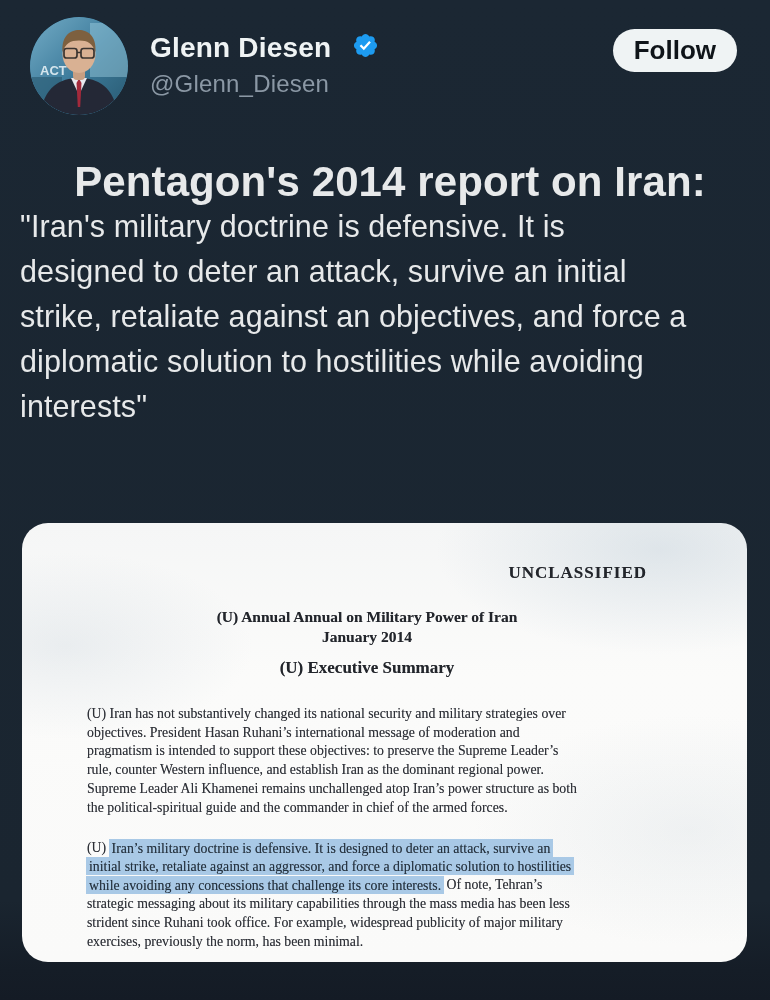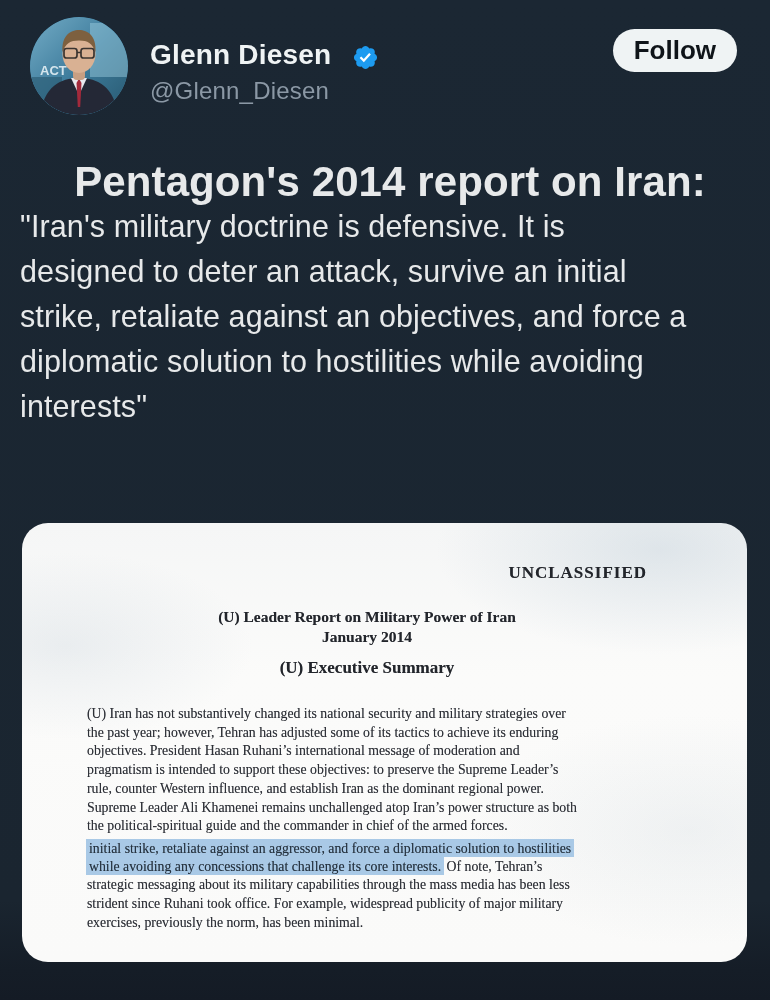--- a/index.html
+++ b/index.html
@@ -8,21 +8,21 @@
     background:linear-gradient(180deg,#1b2733 0%,#1a2530 90%,#151d27 97%,#141b25 100%);
     font-family:"Liberation Sans",sans-serif;
   }
   
   .avatar{
     position:absolute;left:30px;top:17px;width:98px;height:98px;border-radius:50%;
     overflow:hidden;cursor:pointer;background:#3f7d9d;
   }
   .avatar svg{display:block;width:100%;height:100%;}
   .name-block{position:absolute;left:150px;top:32px;}
-  .name-row{display:flex;align-items:flex-end;gap:21px;cursor:pointer;margin-top:7px;}
+  .name-row{display:flex;align-items:flex-start;gap:21px;cursor:pointer;}
   .display-name{font-size:28px;font-weight:bold;color:#eff3f4;letter-spacing:.2px;}
   .badge{width:27px;height:27px;display:inline-block;}
   .handle{margin-top:6px;font-size:24px;color:#8b98a5;letter-spacing:.2px;cursor:pointer;}
   .follow-btn{
     position:absolute;right:33px;top:29px;height:43px;padding:0 21px;border:none;
     border-radius:22px;background:#eff3f4;color:#0f1419;font-family:"Liberation Sans",sans-serif;
     font-size:26px;font-weight:bold;line-height:43px;cursor:pointer;
   }
   
   .tweet-text{position:absolute;left:20px;top:159px;width:740px;color:#e7e9ea;}
@@ -114,37 +114,37 @@
     <div class="tweet-line">diplomatic solution to hostilities while avoiding</div>
     <div class="tweet-line">interests"</div>
   </div>
 
   <figure class="doc-card">
     <div class="doc-inner">
 
       <div class="doc-classification">UNCLASSIFIED</div>
 
       <div class="doc-title">
-        <div>(U) Leader Report on Military Power of Iran</div>
+        <div>(U) Annual Annual on Military Power of Iran</div>
         <div>January 2014</div>
       </div>
 
       <div class="doc-exec">(U) Executive Summary</div>
 
       <div class="doc-para doc-para-1">
         <div class="doc-line">(U) Iran has not substantively changed its national security and military strategies over</div>
-        <div class="doc-line">the past year; however, Tehran has adjusted some of its tactics to achieve its enduring</div>
         <div class="doc-line">objectives. President Hasan Ruhani’s international message of moderation and</div>
         <div class="doc-line">pragmatism is intended to support these objectives: to preserve the Supreme Leader’s</div>
         <div class="doc-line">rule, counter Western influence, and establish Iran as the dominant regional power.</div>
         <div class="doc-line">Supreme Leader Ali Khamenei remains unchallenged atop Iran’s power structure as both</div>
         <div class="doc-line">the political-spiritual guide and the commander in chief of the armed forces.</div>
       </div>
 
       <div class="doc-para doc-para-2">
+        <div class="doc-line"><span>(U) </span><mark>Iran’s military doctrine is defensive. It is designed to deter an attack, survive an</mark><span></span></div>
         <div class="doc-line"><span></span><mark>initial strike, retaliate against an aggressor, and force a diplomatic solution to hostilities</mark><span></span></div>
         <div class="doc-line"><span></span><mark>while avoiding any concessions that challenge its core interests.</mark><span> Of note, Tehran’s</span></div>
         <div class="doc-line"><span>strategic messaging about its military capabilities through the mass media has been less</span><span></span></div>
         <div class="doc-line"><span>strident since Ruhani took office. For example, widespread publicity of major military</span><span></span></div>
         <div class="doc-line"><span>exercises, previously the norm, has been minimal.</span><span></span></div>
       </div>
 
     </div>
   </figure>
 

